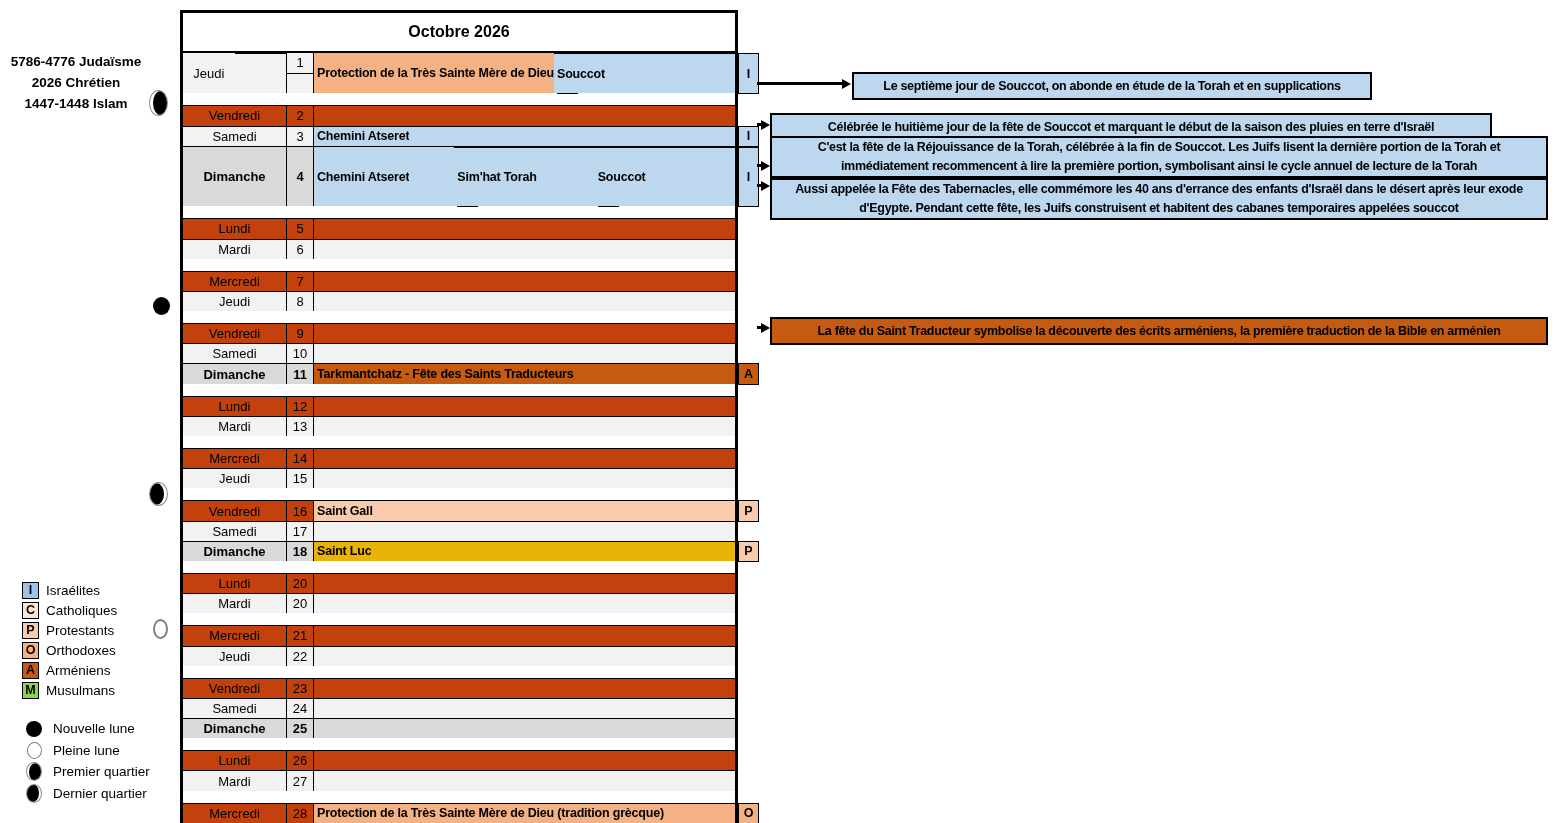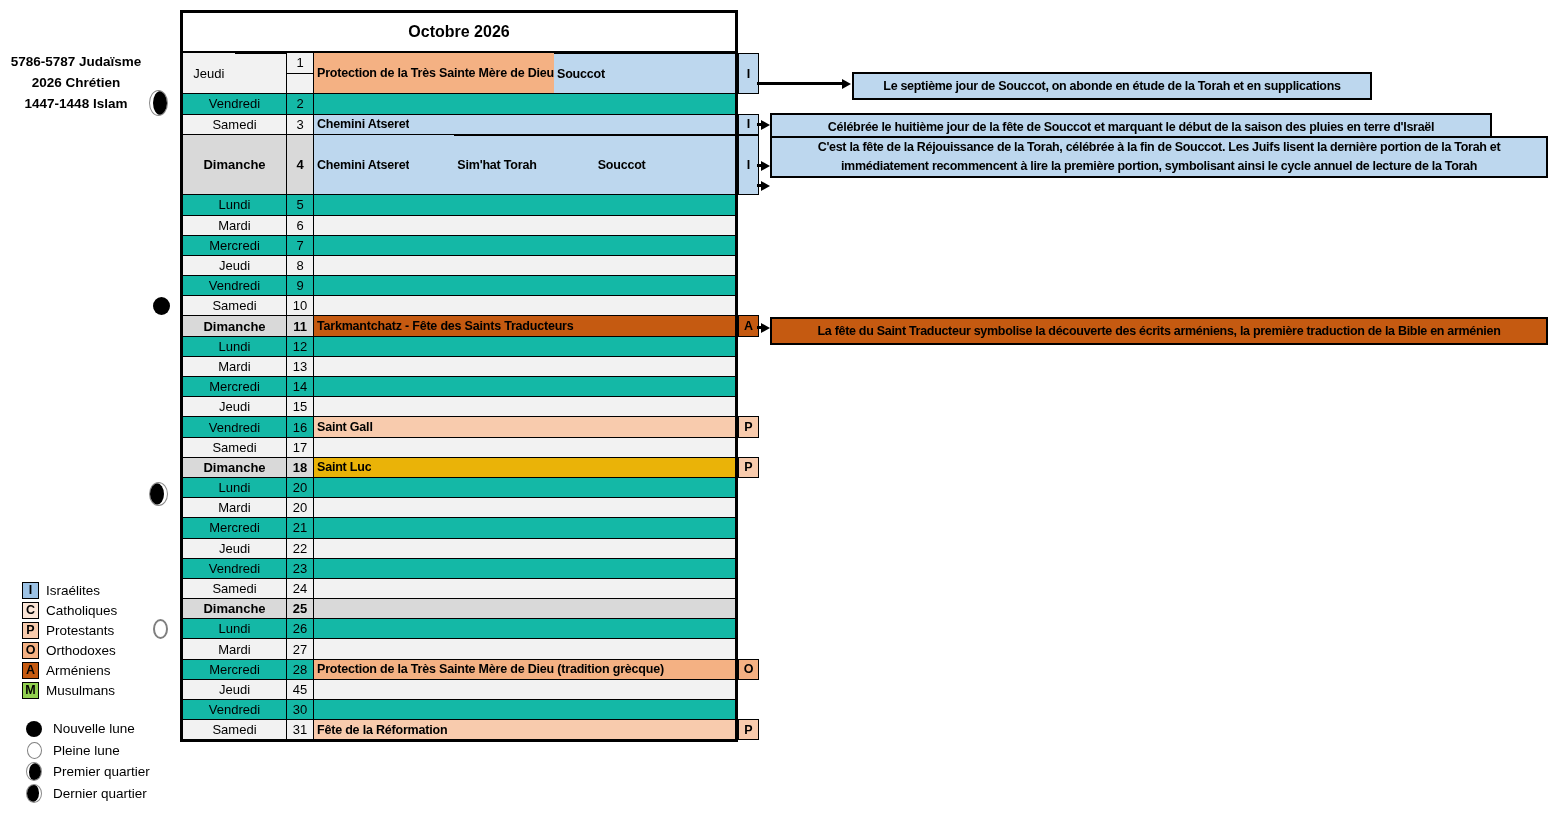--- a/index.html
+++ b/index.html
@@ -10,21 +10,21 @@
   
   .years { position:absolute; left:6px; top:51px; width:140px; text-align:center;
            font-weight:bold; font-size:13.5px; line-height:21px; }
 
   
   .cal { position:absolute; left:180px; top:10px; width:558px; border:3px solid #000; background:#fff; }
   .cal-title { height:40px; border-bottom:2px solid #000; display:flex; align-items:center;
                justify-content:center; font-weight:bold; font-size:16px; background:#fff; }
   .block { display:flex; width:100%; }
   .block + .block { border-top:1px solid #000; }
-  .shade-w { background:#14b8a6; }
+  .shade-w { background:#c2410c;margin-top:12px; }
   .shade-g { background:#F2F2F2; }
   .shade-s { background:#D9D9D9; }
   .shade-s .subcell { font-weight:bold; }
   .bcol-day { width:104px; border-right:1px solid #000; display:flex; }
   .bcol-num { width:27px;  border-right:1px solid #000; display:flex; flex-direction:column; }
   .bcol-ev  { flex:1; display:flex; flex-direction:row; }
   .subcell { flex:1; display:flex; align-items:center; justify-content:center; font-size:13px; }
   .subcell + .subcell { border-top:1px solid #000; }
   .event-row { flex:1; position:relative; display:flex; align-items:center; }
   .event-row + .event-row { border-top:1px solid #000; }
@@ -74,21 +74,21 @@
                    background:#000; border-radius:50%; top:-2%; }
   .ml-pq::after { right:-8%; }
   .ml-dq::after { left:-8%; }
 </style>
 </head>
 <body>
 
 <div class="canvas">
 
   <div class="years">
-    <div>5786-5787  Judaïsme</div>
+    <div>5786-4776  Judaïsme</div>
     <div>2026 Chrétien</div>
     <div>1447-1448 Islam</div>
   </div>
 
   <div class="cal">
     <div class="cal-title">Octobre 2026</div>
     <div id="cal-rows">
         <div class="block shade-g" style="height: 40.4px;">
           <div class="bcol-day">
             <div class="subcell">Jeudi</div>
@@ -478,20 +478,21 @@
 
   <div class="arrow" style="left:757px; top:82px;  width:85px;"></div>
   <div class="arrow" style="left:757px; top:123px; width:4px;"></div>
   <div class="arrow" style="left:757px; top:164px; width:4px;"></div>
   <div class="arrow" style="left:757px; top:184px; width:4px;"></div>
   <div class="arrow" style="left:757px; top:326px; width:4px;"></div>
 
   <div class="ann" style="left: 852px; top: 72px; width: 520px; height: 23px; background: rgb(189, 215, 238);">Le septième jour de Souccot, on abonde en étude de la Torah et en supplications</div>
   <div class="ann" style="left: 770px; top: 113px; width: 722px; height: 23px; background: rgb(189, 215, 238);">Célébrée le huitième jour de la fête de Souccot et marquant le début de la saison des pluies en terre d'Israël</div>
   <div class="ann" style="left: 770px; top: 136px; width: 778px; height: 42px; background: rgb(189, 215, 238);">C'est la fête de la Réjouissance de la Torah, célébrée à la fin de Souccot. Les Juifs lisent la dernière portion de la Torah et immédiatement recommencent à lire la première portion, symbolisant ainsi le cycle annuel de lecture de la Torah</div>
+  <div class="ann" style="left: 770px; top: 178px; width: 778px; height: 42px; background: rgb(189, 215, 238);">Aussi appelée la Fête des Tabernacles, elle commémore les 40 ans d'errance des enfants d'Israël dans le désert après leur exode d'Egypte. Pendant cette fête, les Juifs construisent et habitent des cabanes temporaires appelées souccot</div>
   <div class="ann" style="left: 770px; top: 317px; width: 778px; height: 23px; background: rgb(197, 90, 17);">La fête du Saint Traducteur symbolise la découverte des écrits arméniens, la première traduction de la Bible en arménien</div>
 
   <div class="rel-legend">
     <div class="rel-item">
       <span class="chip" style="background: rgb(157, 195, 230);">I</span>
       <span class="rel-label">Israélites</span>
     </div>
     <div class="rel-item">
       <span class="chip" style="background: rgb(251, 229, 214);">C</span>
       <span class="rel-label">Catholiques</span>

